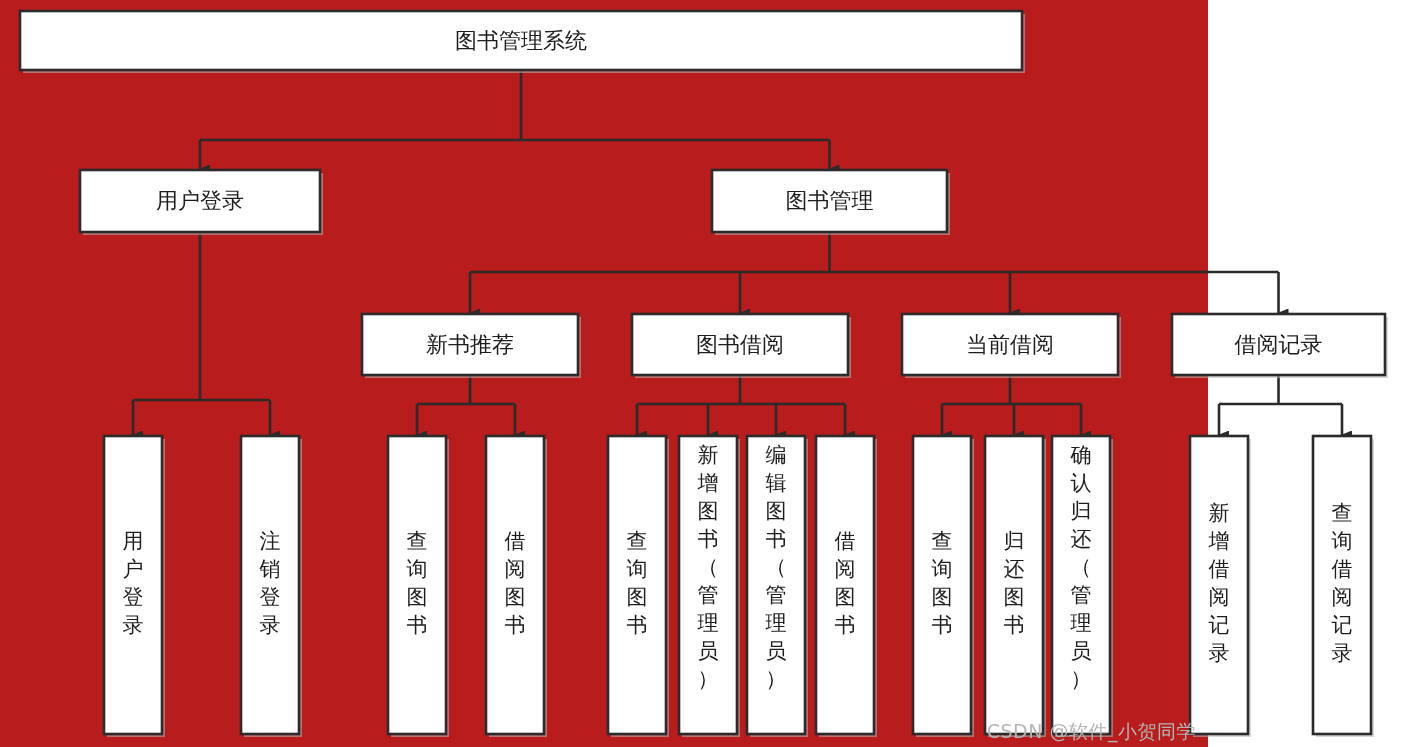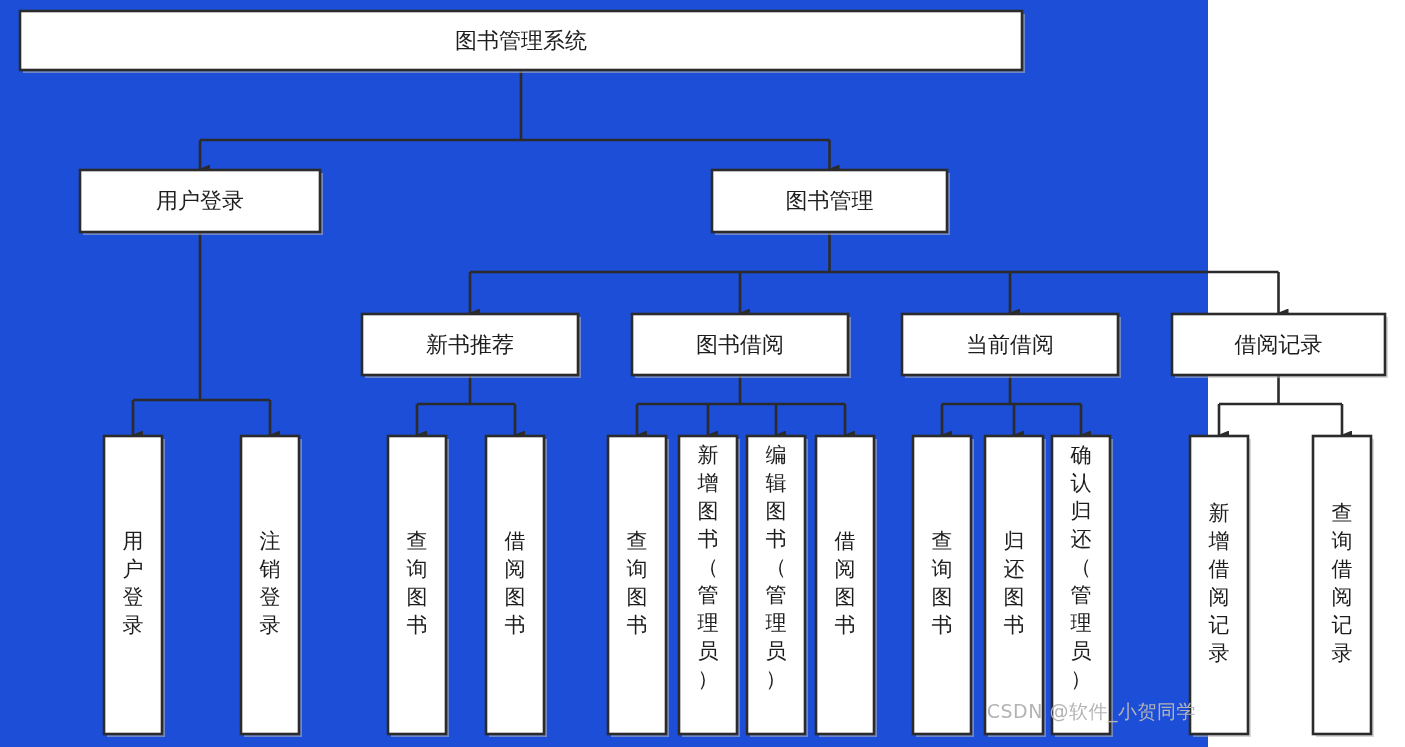--- a/index.html
+++ b/index.html
@@ -11,21 +11,21 @@
   body {
     width: 1405px;
     height: 747px;
     font-family: "DejaVu Sans", "Liberation Sans", sans-serif;
     overflow: hidden;
   }
   #diagram-root {
     position: relative;
     width: 1208px;
     height: 747px;
-    background: #1d4ed8;
+    background: #b91c1c;
   }
   svg#flow-svg {
     position: absolute;
     left: 0;
     top: 0;
     width: 1405px;
     height: 747px;
     display: block;
   }
   .node-rect {
@@ -52,21 +52,21 @@
   }
   .node-label-vertical {
     font-family: "DejaVu Sans", "Liberation Sans", sans-serif;
     fill: #1d1d1d;
     font-size: 21px;
     text-anchor: middle;
   }
   .watermark-text {
     position: absolute;
     right: 12px;
-    bottom: 22px;
+    bottom: 2px;
     font-family: "DejaVu Sans", "Liberation Sans", sans-serif;
     font-size: 19px;
     color: #b4b4b4;
     white-space: nowrap;
     letter-spacing: 0.5px;
     pointer-events: none;
   }
 </style>
 </head>
 <body>

